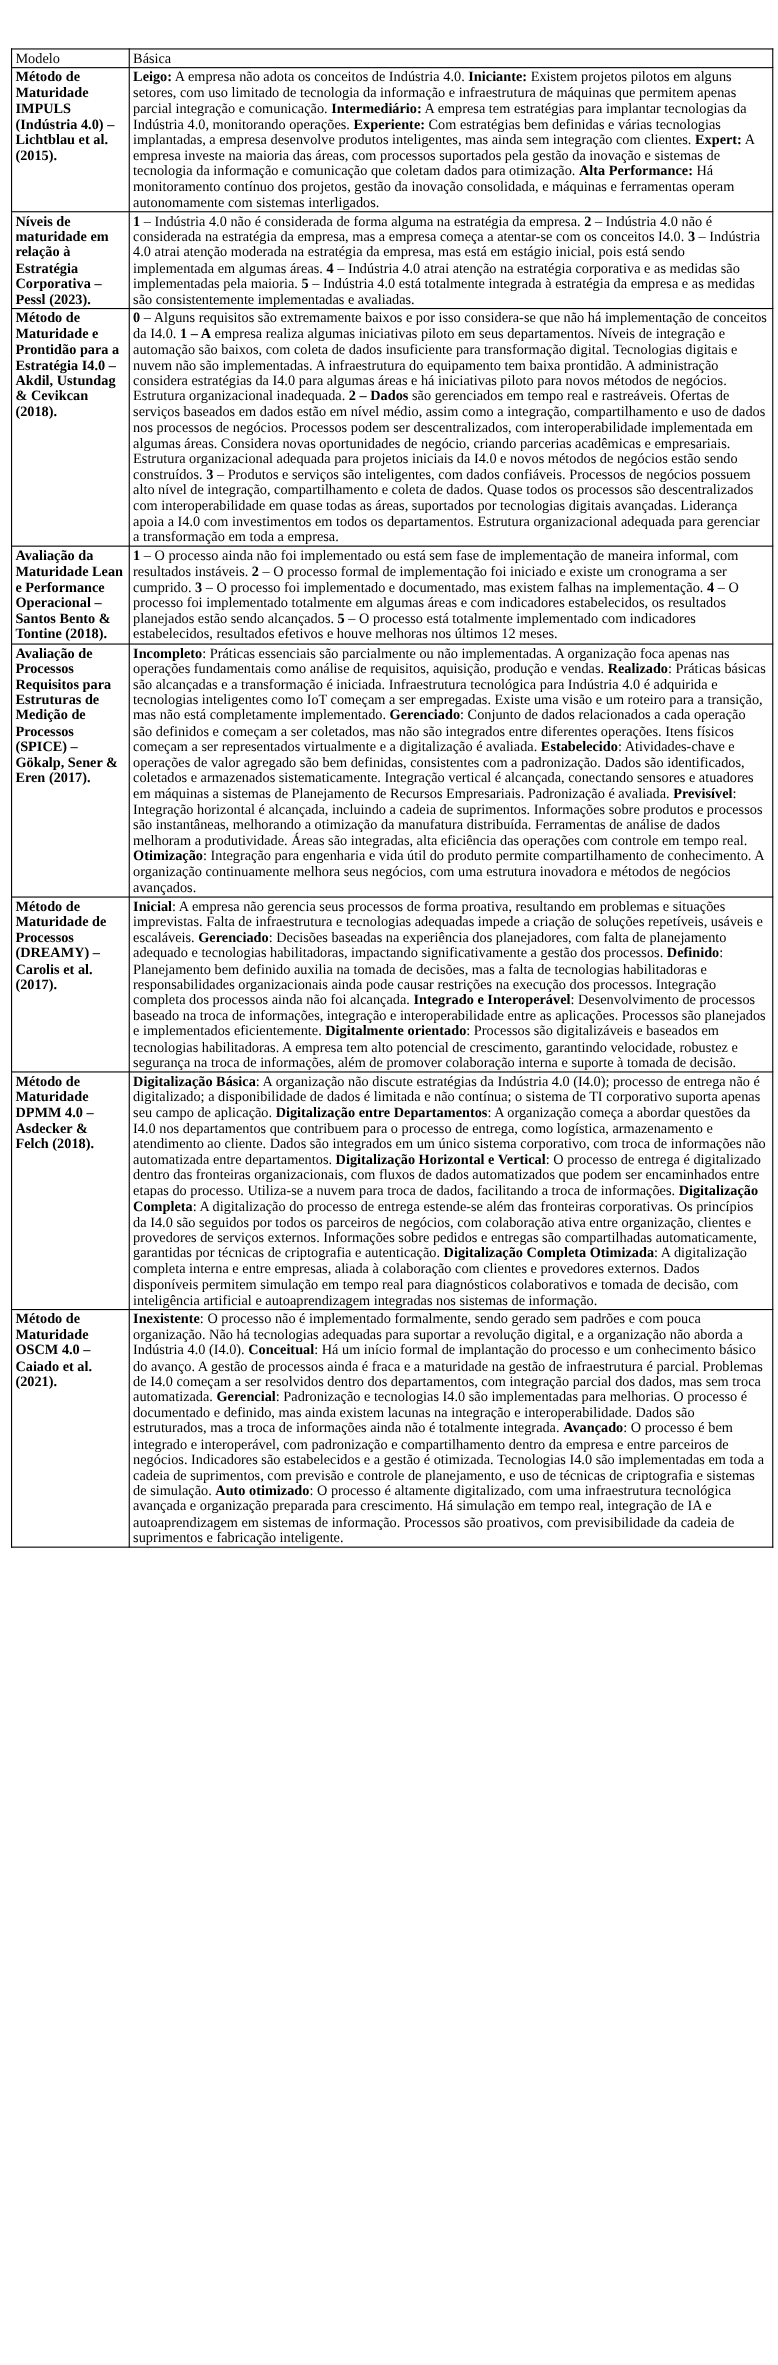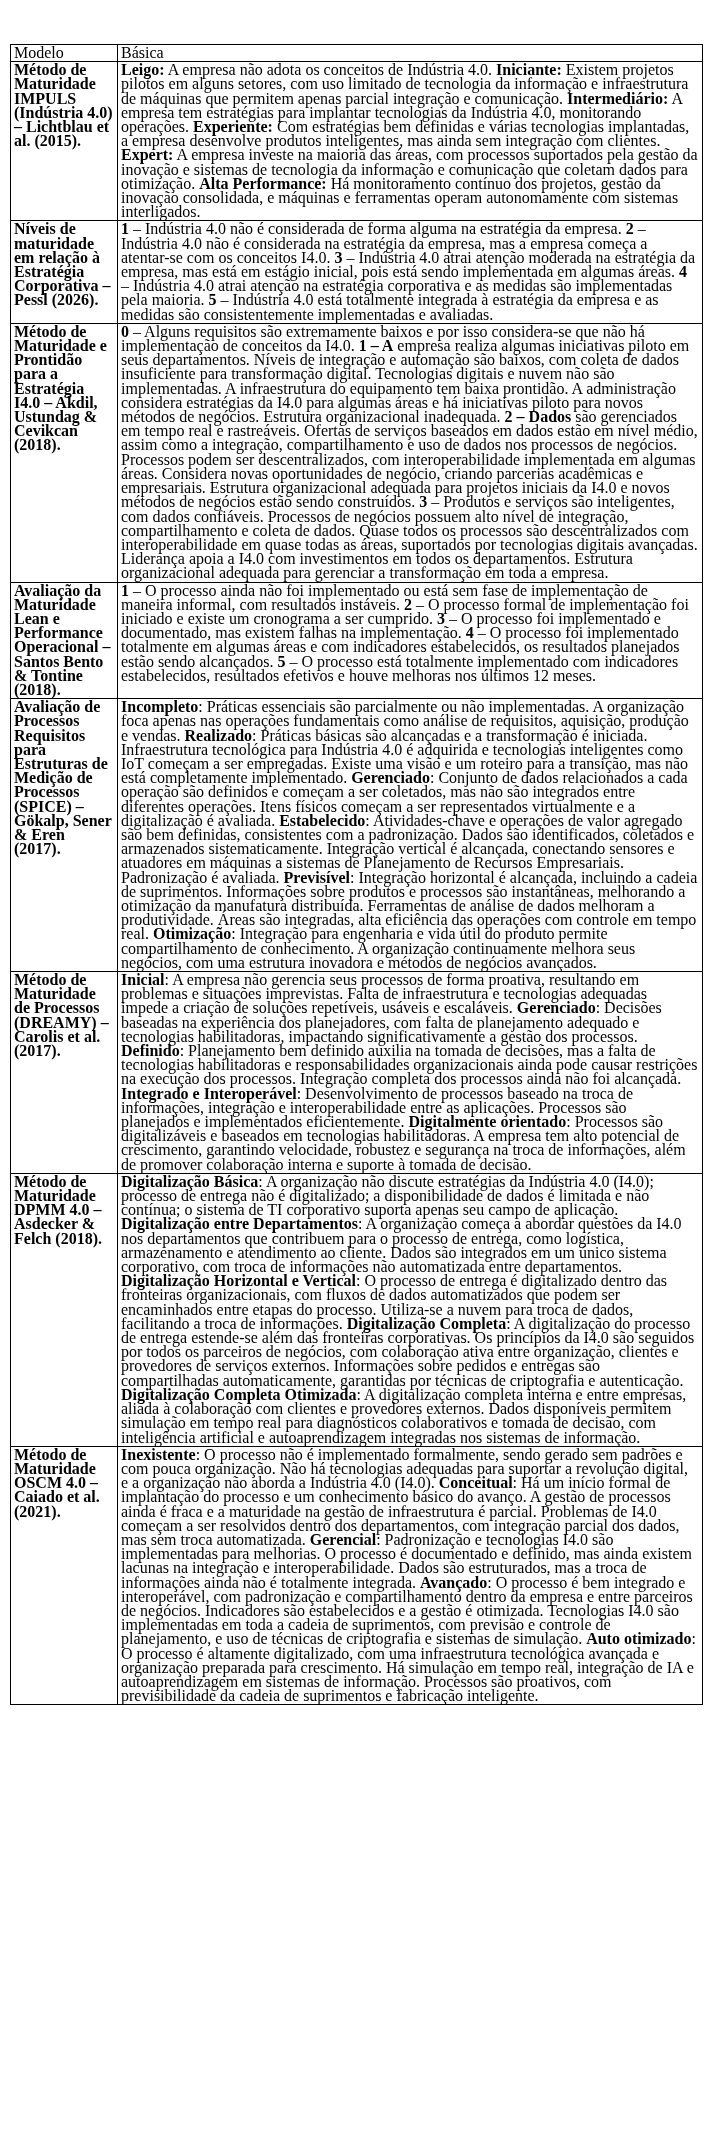--- a/index.html
+++ b/index.html
@@ -15,21 +15,21 @@
     font-family: "Liberation Serif", "DejaVu Serif", serif;
     color: #000000;
   }
   .maturity-table {
     position: absolute;
     left: 10px;
     top: 44px;
     width: 692px;
     border-collapse: collapse;
     table-layout: fixed;
-    font-size: 16px;
+    font-size: 13px;
     line-height: 14.2px;
   }
   .maturity-table col.c1 { width: 107px; }
   .maturity-table col.c2 { width: 585px; }
   .maturity-table th, .maturity-table td {
     border: 1px solid #000000;
     vertical-align: top;
     text-align: left;
     padding: 1px 4px 1px 3px;
   }
@@ -67,21 +67,21 @@
   <tbody id="table-body">
 
     <tr>
       <td class="model-cell">Método de Maturidade IMPULS (Indústria 4.0) – Lichtblau et al. (2015).</td>
       <td class="levels-cell">
         <b>Leigo:</b><span> A empresa não adota os conceitos de Indústria 4.0. </span><b>Iniciante:</b><span> Existem projetos pilotos em alguns setores, com uso limitado de tecnologia da informação e infraestrutura de máquinas que permitem apenas parcial integração e comunicação. </span><b>Intermediário:</b><span> A empresa tem estratégias para implantar tecnologias da Indústria 4.0, monitorando operações. </span><b>Experiente:</b><span> Com estratégias bem definidas e várias tecnologias implantadas, a empresa desenvolve produtos inteligentes, mas ainda sem integração com clientes. </span><b>Expert:</b><span> A empresa investe na maioria das áreas, com processos suportados pela gestão da inovação e sistemas de tecnologia da informação e comunicação que coletam dados para otimização. </span><b>Alta Performance:</b><span> Há monitoramento contínuo dos projetos, gestão da inovação consolidada, e máquinas e ferramentas operam autonomamente com sistemas interligados.</span>
       </td>
     </tr>
 
     <tr>
-      <td class="model-cell">Níveis de maturidade em relação à Estratégia Corporativa – Pessl (2026).</td>
+      <td class="model-cell">Níveis de maturidade em relação à Estratégia Corporativa – Pessl (2023).</td>
       <td class="levels-cell">
         <b>1</b><span> – Indústria 4.0 não é considerada de forma alguma na estratégia da empresa. </span><b>2</b><span> – Indústria 4.0 não é considerada na estratégia da empresa, mas a empresa começa a atentar-se com os conceitos I4.0. </span><b>3</b><span> – Indústria 4.0 atrai atenção moderada na estratégia da empresa, mas está em estágio inicial, pois está sendo implementada em algumas áreas. </span><b>4</b><span> – Indústria 4.0 atrai atenção na estratégia corporativa e as medidas são implementadas pela maioria. </span><b>5</b><span> – Indústria 4.0 está totalmente integrada à estratégia da empresa e as medidas são consistentemente implementadas e avaliadas.</span>
       </td>
     </tr>
 
     <tr>
       <td class="model-cell">Método de Maturidade e Prontidão para a Estratégia I4.0 – Akdil, Ustundag &amp; Cevikcan (2018).</td>
       <td class="levels-cell">
         <b>0</b><span> – Alguns requisitos são extremamente baixos e por isso considera-se que não há implementação de conceitos da I4.0. </span><b>1 –  A</b><span> empresa realiza algumas iniciativas piloto em seus departamentos. Níveis de integração e automação são baixos, com coleta de dados insuficiente para transformação digital. Tecnologias digitais e nuvem não são implementadas. A infraestrutura do equipamento tem baixa prontidão. A administração considera estratégias da I4.0 para algumas áreas e há iniciativas piloto para novos métodos de negócios. Estrutura organizacional inadequada. </span><b>2 –  Dados</b><span> são gerenciados em tempo real e rastreáveis. Ofertas de serviços baseados em dados estão em nível médio, assim como a integração, compartilhamento e uso de dados nos processos de negócios. Processos podem ser descentralizados, com interoperabilidade implementada em algumas áreas. Considera novas oportunidades de negócio, criando parcerias acadêmicas e empresariais. Estrutura organizacional adequada para projetos iniciais da I4.0 e novos métodos de negócios estão sendo construídos. </span><b>3</b><span> – Produtos e serviços são inteligentes, com dados confiáveis. Processos de negócios possuem alto nível de integração, compartilhamento e coleta de dados. Quase todos os processos são descentralizados com interoperabilidade em quase todas as áreas, suportados por tecnologias digitais avançadas. Liderança apoia a I4.0 com investimentos em todos os departamentos. Estrutura organizacional adequada para gerenciar a transformação em toda a empresa.</span>
       </td>

